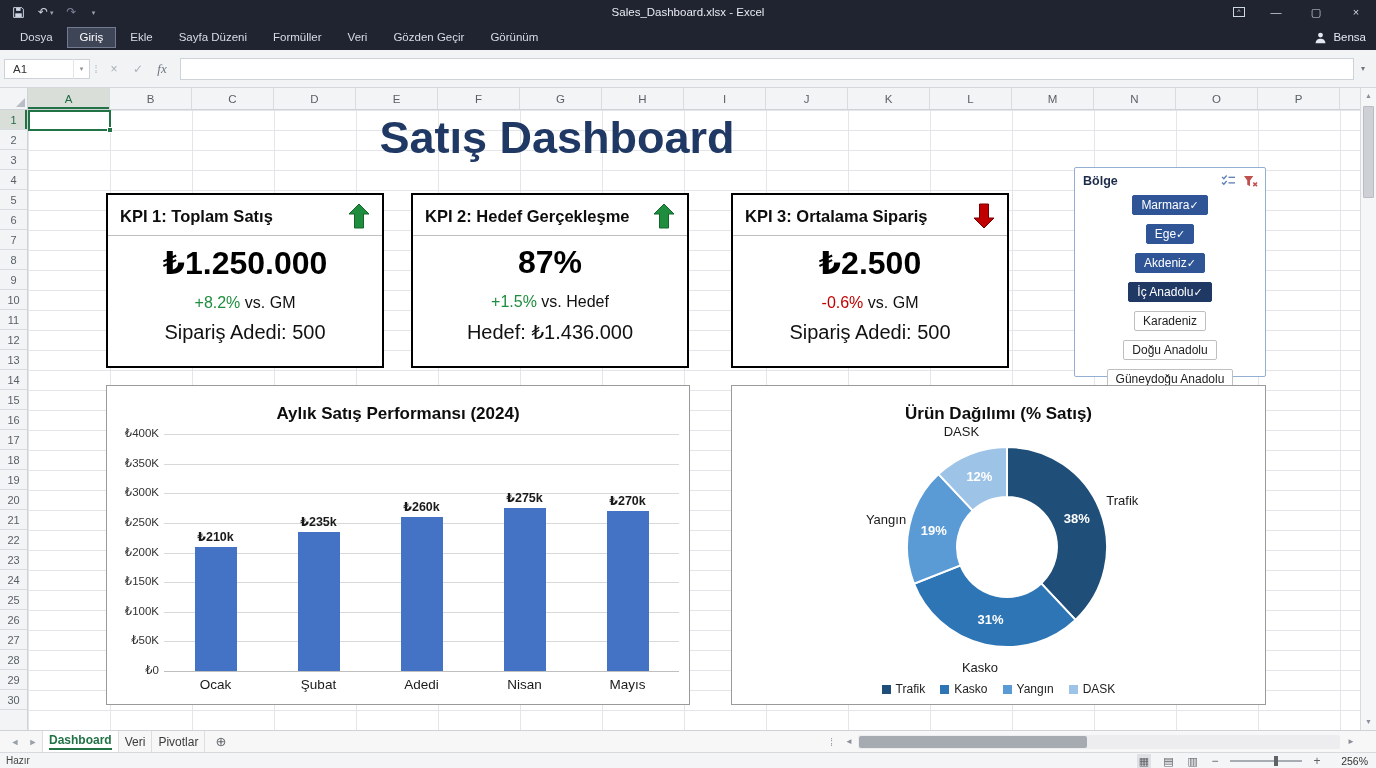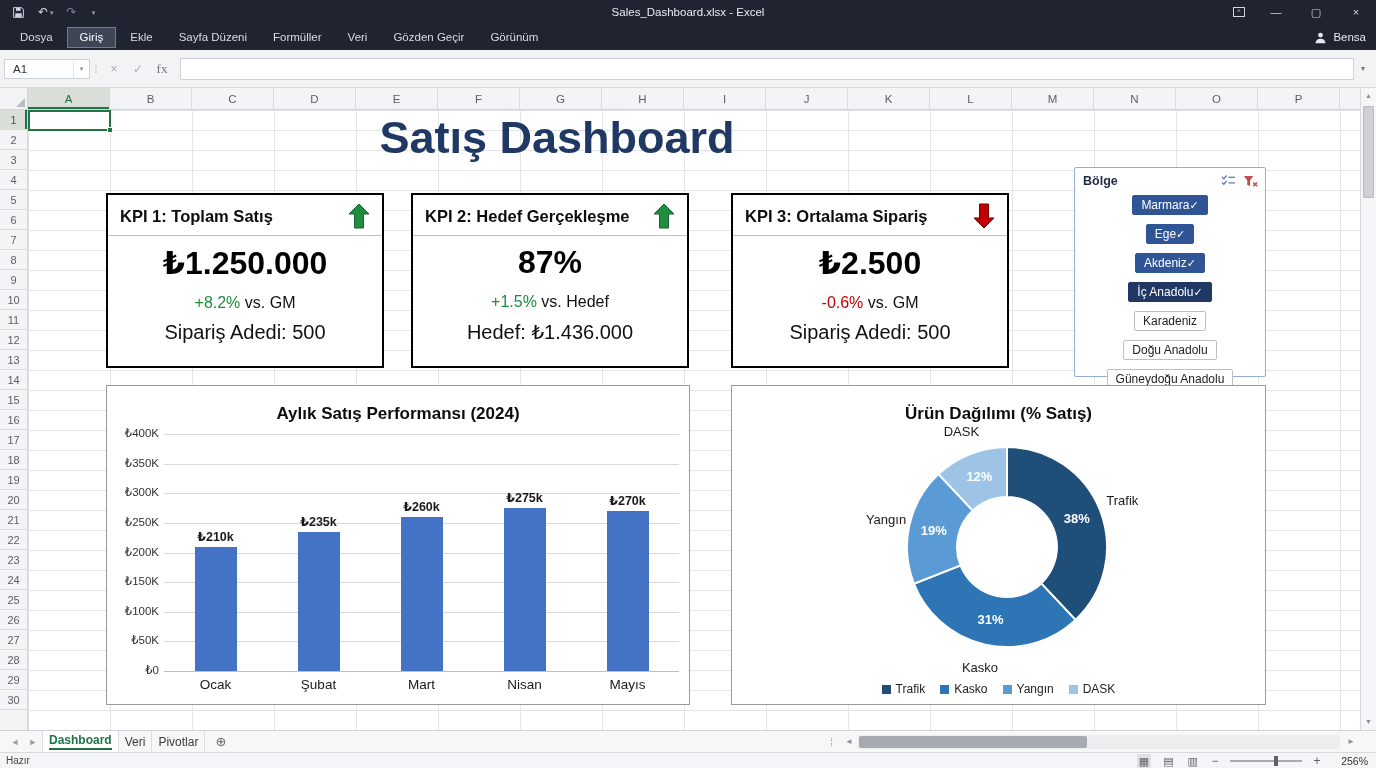--- a/index.html
+++ b/index.html
@@ -25,21 +25,21 @@
   .rtab.active{background:#3e4556;border:1px solid #737b90;color:#fff;}
   .account{position:absolute;right:10px;top:0;height:26px;display:flex;align-items:center;gap:6px;color:#e3e7f0;font-size:11.5px;}
 
   
   .formulabar{position:absolute;left:0;top:50px;width:100%;height:38px;background:#f2f3f5;border-bottom:1px solid #d5d8dc;display:flex;align-items:center;padding:0 4px;z-index:38;}
   .namebox{width:86px;height:20px;background:#fff;border:1px solid #ced2d9;display:flex;align-items:center;font-size:11.5px;color:#333;}
   .namebox .nb-text{flex:1;padding-left:8px;}
   .namebox .nb-caret{width:16px;text-align:center;font-size:7px;color:#8a8f98;border-left:1px solid #e3e5e9;line-height:20px;}
   .fb-dots{width:12px;text-align:center;color:#b6bac2;font-size:11px;}
   .fb-btn{width:24px;text-align:center;font-size:12px;color:#a9aeb7;}
-  .fb-fx{font-family:"Liberation Serif","DejaVu Serif",serif;color:#6e7582;font-size:13px;}
+  .fb-fx{font-style:italic;font-family:"Liberation Serif","DejaVu Serif",serif;color:#6e7582;font-size:13px;}
   .fb-input{flex:1;height:22px;margin-left:6px;background:#fff;border:1px solid #ced2d9;font-size:12px;padding:0 6px;outline:none;font-family:inherit;color:#222;}
   .fb-chev{width:18px;text-align:center;font-size:8px;color:#70757e;}
 
   
   .corner{position:absolute;left:0;top:88px;width:28px;height:22px;background:#f3f4f6;border-right:1px solid #cfd3d8;border-bottom:1px solid #cfd3d8;z-index:20;}
   .corner .tri{position:absolute;right:2px;bottom:2px;width:0;height:0;border-left:9px solid transparent;border-bottom:9px solid #b9bec6;}
   .colheaders{position:absolute;left:28px;top:88px;width:1332px;height:22px;display:flex;background:#f3f4f6;border-bottom:1px solid #cfd3d8;overflow:hidden;z-index:19;}
   .colheader{width:82px;flex:0 0 82px;display:flex;align-items:center;justify-content:center;font-size:11.5px;color:#5a5f66;border-right:1px solid #d8dbdf;}
   .colheader.selected{background:#d9ded9;box-shadow:inset 0 -2px 0 #217346;color:#1e6b42;}
   .rowheaders{position:absolute;left:0;top:110px;width:28px;height:620px;background:#f3f4f6;border-right:1px solid #cfd3d8;overflow:hidden;z-index:19;}
@@ -341,21 +341,21 @@
       <div class="ytick" style="left: 2px; top: 277px;">₺0</div>
       <div class="axisline" style="left: 57px; width: 515px; top: 285px;"></div>
       <div class="bar" style="left: 87.5px; top: 160.6px; width: 42px; height: 124.4px; background: rgb(68, 114, 196);"></div>
       <div class="vlabel" style="left: 57px; width: 103px; top: 142.6px;">₺210k</div>
       <div class="xcat" style="left: 57px; width: 103px; top: 291px;">Ocak</div>
       <div class="bar" style="left: 190.5px; top: 145.8px; width: 42px; height: 139.2px; background: rgb(68, 114, 196);"></div>
       <div class="vlabel" style="left: 160px; width: 103px; top: 127.8px;">₺235k</div>
       <div class="xcat" style="left: 160px; width: 103px; top: 291px;">Şubat</div>
       <div class="bar" style="left: 293.5px; top: 130.9px; width: 42px; height: 154.1px; background: rgb(68, 114, 196);"></div>
       <div class="vlabel" style="left: 263px; width: 103px; top: 112.9px;">₺260k</div>
-      <div class="xcat" style="left: 263px; width: 103px; top: 291px;">Mart</div>
+      <div class="xcat" style="left: 263px; width: 103px; top: 291px;">Adedi</div>
       <div class="bar" style="left: 396.5px; top: 122.1px; width: 42px; height: 162.9px; background: rgb(68, 114, 196);"></div>
       <div class="vlabel" style="left: 366px; width: 103px; top: 104.1px;">₺275k</div>
       <div class="xcat" style="left: 366px; width: 103px; top: 291px;">Nisan</div>
       <div class="bar" style="left: 499.5px; top: 125px; width: 42px; height: 160px; background: rgb(68, 114, 196);"></div>
       <div class="vlabel" style="left: 469px; width: 103px; top: 107px;">₺270k</div>
       <div class="xcat" style="left: 469px; width: 103px; top: 291px;">Mayıs</div>
     </div>
 
   <div class="chartbox" id="donut-chart">
     <div class="chart-title">Ürün Dağılımı (% Satış)</div>

